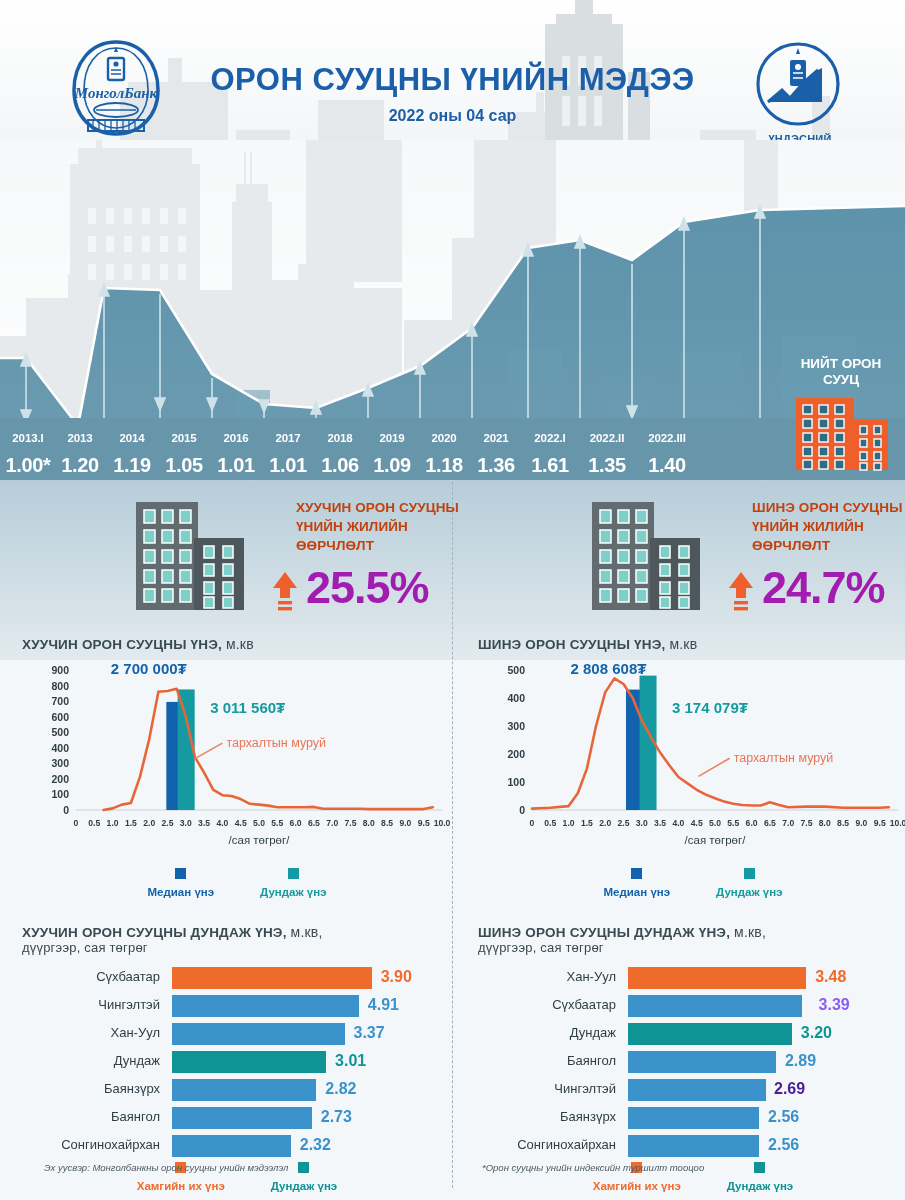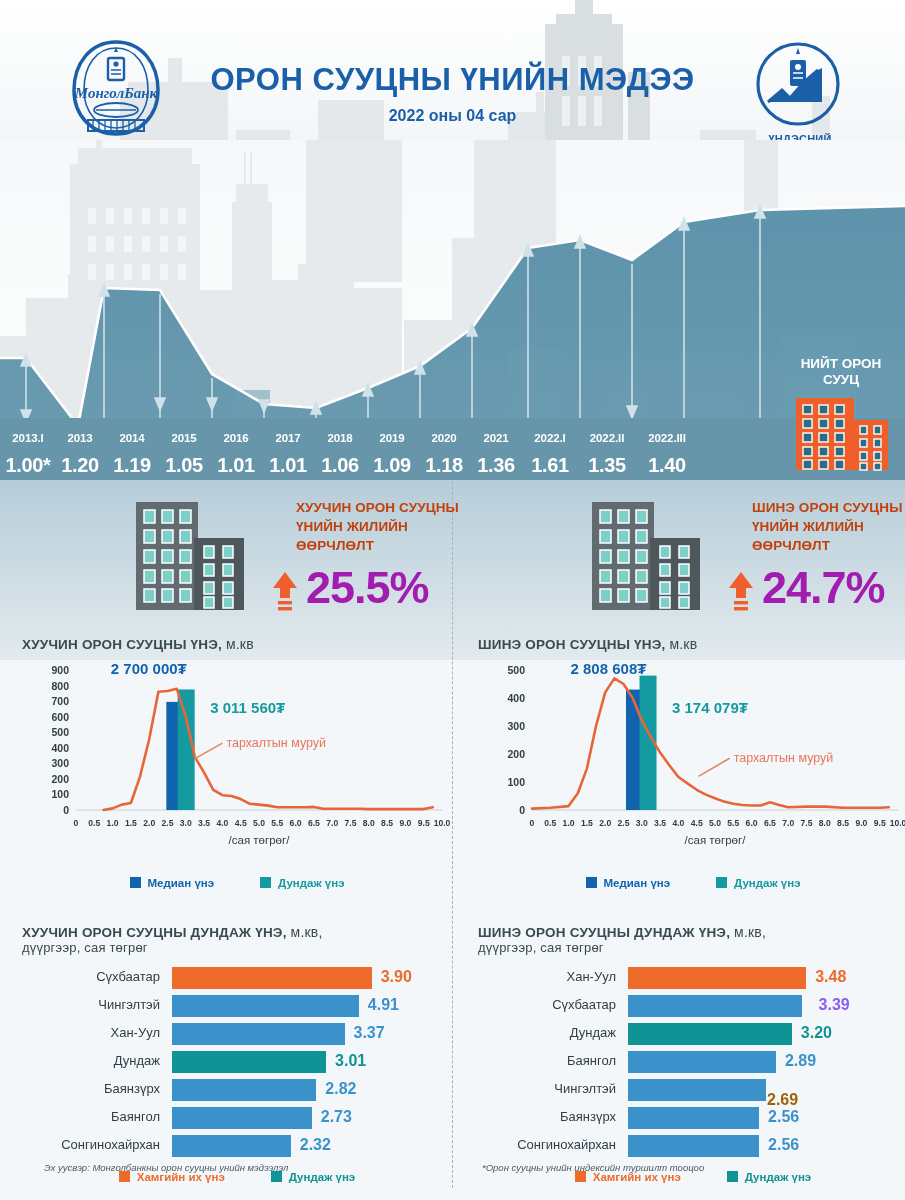--- a/index.html
+++ b/index.html
@@ -87,21 +87,21 @@
   .panel.right { left: 478px; }
   .sec-title {
     color: #3a4a52; font-size: 13.5px; font-weight: bold; letter-spacing: .2px;
   }
   .sec-title .thin { font-weight: normal; font-size: 14px; }
   .dist-wrap { position: relative; width: 430px; height: 230px; }
   .legend {
     position: absolute; width: 430px; height: 18px;
     display: flex; justify-content: center; gap: 46px; align-items: center;
   }
-  .legend-item { display: flex; gap: 7px; }
+  .legend-item { display: flex; align-items: center; gap: 7px; flex-direction: column; }
   .legend-sw { width: 11px; height: 11px; display: inline-block; }
   .legend-txt { font-size: 11.5px; font-weight: bold; }
 
   
   .bars-wrap { position: relative; width: 430px; }
   .bar-row { position: relative; height: 23px; margin-bottom: 5px; }
   .bar-name {
     position: absolute; left: 0; top: 2px; width: 138px; text-align: right;
     font-size: 13px; color: #2f3e46;
   }
@@ -716,21 +716,21 @@
         <div class="bar-track">
           <div class="bar-fill" style="width: 147.94px; background: rgb(59, 146, 203);"></div>
         </div>
         <div class="bar-val" style="left: 306.94px; color: rgb(59, 146, 203);">2.89</div>
       </div>
       <div class="bar-row">
         <div class="bar-name">Чингэлтэй</div>
         <div class="bar-track">
           <div class="bar-fill" style="width: 137.702px; background: rgb(59, 146, 203);"></div>
         </div>
-        <div class="bar-val" style="left: 289px; color: #a16207; margin-top: 11px;">2.69</div>
+        <div class="bar-val" style="left: 296px; color: #4c1d95;">2.69</div>
       </div>
       <div class="bar-row">
         <div class="bar-name">Баянзүрх</div>
         <div class="bar-track">
           <div class="bar-fill" style="width: 131.048px; background: rgb(59, 146, 203);"></div>
         </div>
         <div class="bar-val" style="left: 290.048px; color: rgb(59, 146, 203);">2.56</div>
       </div>
       <div class="bar-row">
         <div class="bar-name">Сонгинохайрхан</div>

